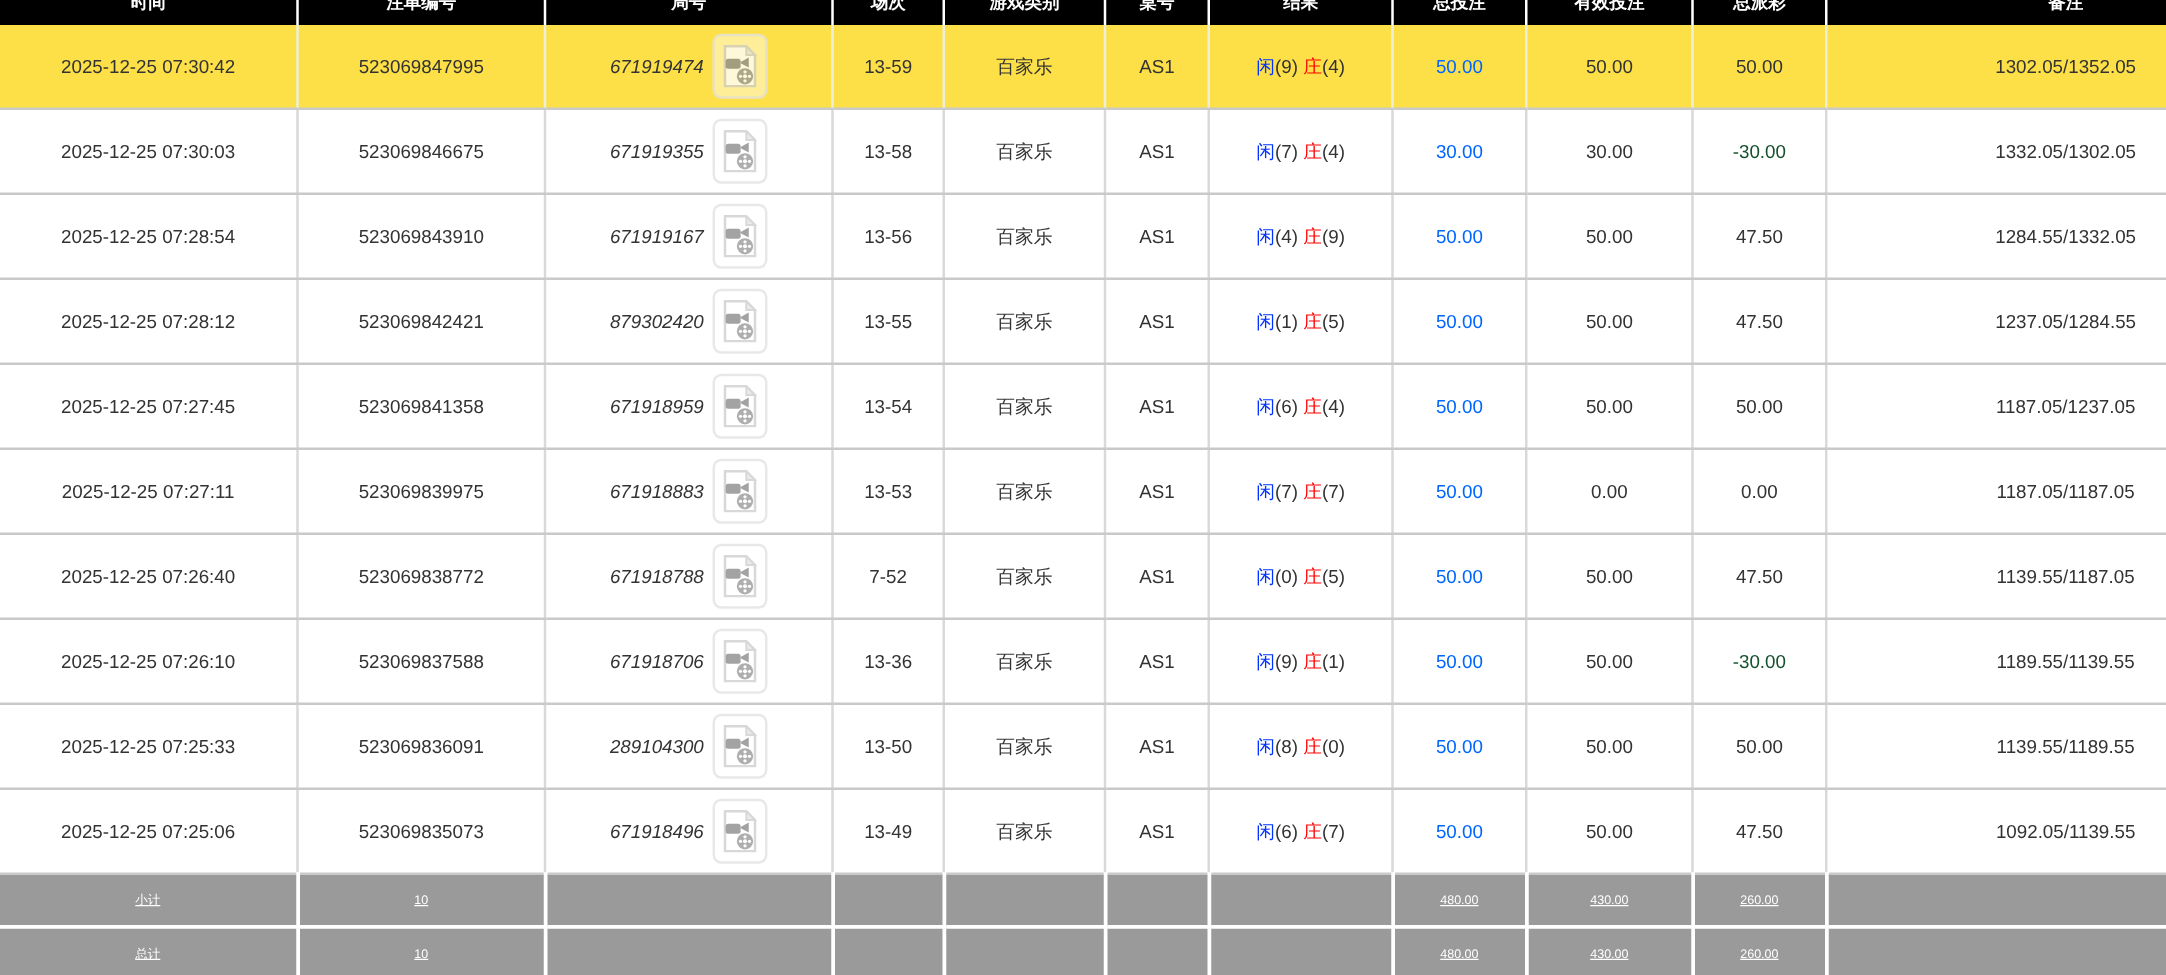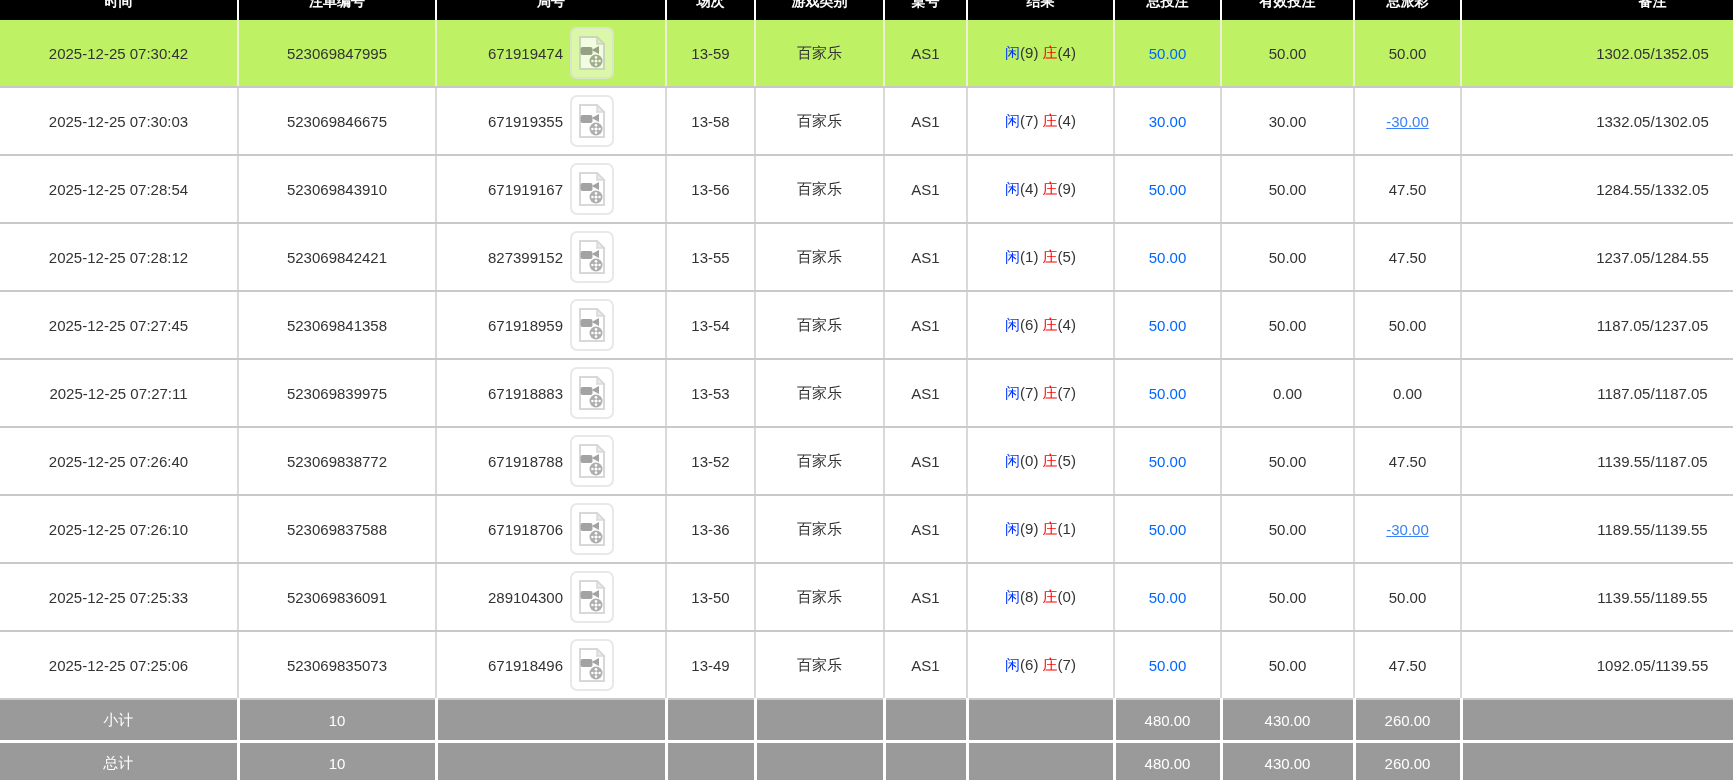--- a/index.html
+++ b/index.html
@@ -19,36 +19,36 @@
   thead th:last-child{border-right:none;}
   
   tbody td{
     height:66px;text-align:center;vertical-align:middle;
     font-size:15px;color:#333;padding:0 4px;
     border-right:2px solid #d9d9d9;
     border-bottom:2px solid #c9c9c9;
     background:#fff;
   }
   tbody td:last-child{border-right:none;}
-  tbody tr.highlight td{background:#bef264;border-right-color:#efefd8;}
+  tbody tr.highlight td{background:#fde047;border-right-color:#efefd8;}
   .blue-link{color:#0066FF;cursor:pointer;}
   .player{color:#0033FF;}
   .banker{color:#FF0000;}
-  .neg{color:#3b82f6;text-decoration:underline;}
-  .round-wrap{display:inline-flex;align-items:center;gap:7px;}
+  .neg{color:#14532d;}
+  .round-wrap{display:inline-flex;align-items:center;gap:7px;font-style:italic;}
   .video-btn{
     display:inline-flex;align-items:center;justify-content:center;
     width:40px;height:48px;border:2px solid #e3e3e3;border-radius:7px;
     background:rgba(255,255,255,0.55);cursor:pointer;opacity:.8;
   }
   
   tfoot td{
-    background:#9A9A9A;color:#fff;font-size:15px;text-align:center;
+    background:#9A9A9A;color:#fff;font-size:10px;text-align:center;
     vertical-align:middle;height:40px;padding:0 4px;
-    border-right:3px solid #fff;border-bottom:3px solid #fff;
+    border-right:3px solid #fff;border-bottom:3px solid #fff;text-decoration:underline;
   }
   tfoot td:last-child{border-right:none;}
 </style>
 </head>
 <body>
 
 <div class="shift">
   <table>
     <colgroup>
         <col style="width: 238px;">
@@ -163,21 +163,21 @@
           <td><span class="player">闲</span><span>(4)</span> <span class="banker">庄</span><span>(9)</span></td>
           <td><span class="blue-link">50.00</span></td>
           <td>50.00</td>
           <td>47.50</td>
           <td>1284.55/1332.05</td>
         </tr>
         <tr>
           <td>2025-12-25 07:28:12</td>
           <td>523069842421</td>
           <td><span class="round-wrap">
-              <span>827399152</span>
+              <span>879302420</span>
               <span class="video-btn">
                 <svg width="28" height="34" viewBox="0 0 28 34">
                   <path d="M2 1 h17 l7 7 v25 h-24 z" fill="#ffffff" stroke="#cfcfcf" stroke-width="2"></path>
                   <path d="M19 1 l7 7 h-7 z" fill="#e6e6e6" stroke="#cfcfcf" stroke-width="1.5"></path>
                   <rect x="2.5" y="11" width="12" height="8" rx="2" fill="#8d8d8d"></rect>
                   <path d="M14.5 13.5 l6.5 -3.5 v8 l-6.5 -3.5 z" fill="#8d8d8d"></path>
                   <circle cx="18" cy="25" r="6.5" fill="#9a9a9a"></circle>
                   <circle cx="18" cy="25" r="1.6" fill="#ffffff"></circle>
                   <circle cx="18" cy="21.4" r="1.3" fill="#ffffff"></circle>
                   <circle cx="18" cy="28.6" r="1.3" fill="#ffffff"></circle>
@@ -266,21 +266,21 @@
                   <path d="M14.5 13.5 l6.5 -3.5 v8 l-6.5 -3.5 z" fill="#8d8d8d"></path>
                   <circle cx="18" cy="25" r="6.5" fill="#9a9a9a"></circle>
                   <circle cx="18" cy="25" r="1.6" fill="#ffffff"></circle>
                   <circle cx="18" cy="21.4" r="1.3" fill="#ffffff"></circle>
                   <circle cx="18" cy="28.6" r="1.3" fill="#ffffff"></circle>
                   <circle cx="14.4" cy="25" r="1.3" fill="#ffffff"></circle>
                   <circle cx="21.6" cy="25" r="1.3" fill="#ffffff"></circle>
                 </svg>
               </span>
             </span></td>
-          <td>13-52</td>
+          <td>7-52</td>
           <td>百家乐</td>
           <td>AS1</td>
           <td><span class="player">闲</span><span>(0)</span> <span class="banker">庄</span><span>(5)</span></td>
           <td><span class="blue-link">50.00</span></td>
           <td>50.00</td>
           <td>47.50</td>
           <td>1139.55/1187.05</td>
         </tr>
         <tr>
           <td>2025-12-25 07:26:10</td>

